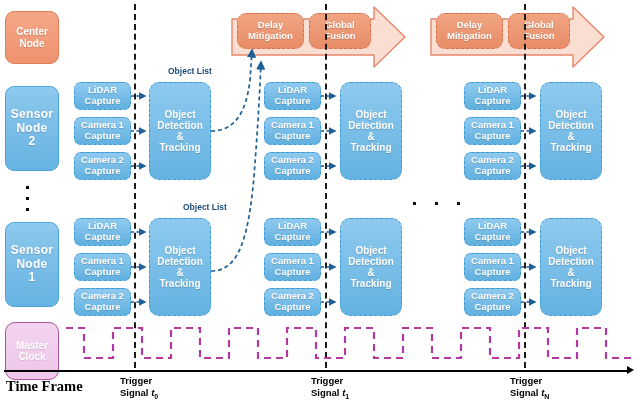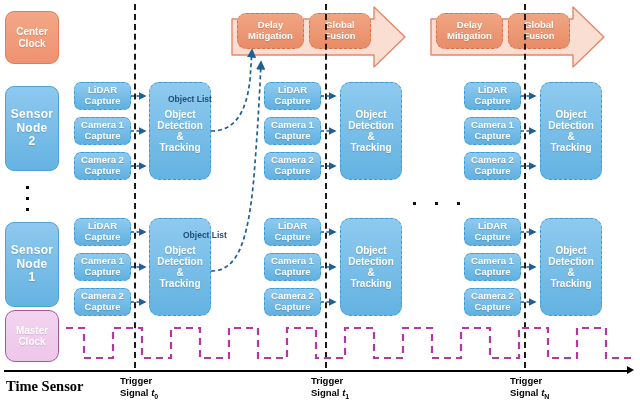--- a/index.html
+++ b/index.html
@@ -109,21 +109,20 @@
   
   .conn { position: absolute; }
 
   
   .obj-list-label {
     position: absolute;
     font-size: 8.5px;
     font-weight: bold;
     color: #1f4e79;
     white-space: nowrap;
-    margin-top: 28px;
   }
   .trigger-label {
     position: absolute;
     font-size: 9.5px;
     font-weight: bold;
     color: #000000;
     line-height: 1.22;
     white-space: nowrap;
   }
   .trigger-label i { font-style: italic; }
@@ -190,36 +189,36 @@
     <span style="white-space:pre-line">Delay
 Mitigation</span>
   </div>
   <div class="fusion-cell" style="left:508px; top:13px; width:62px; height:36px;">
     <span style="white-space:pre-line">Global
 Fusion</span>
   </div>
 
   <div class="box center-node" style="left:5px; top:11px; width:54px; height:53px;">
     <span style="white-space:pre-line">Center
-Clock</span>
+Node</span>
   </div>
 
   <div class="box node-label" style="left:5px; top:86px; width:54px; height:85px;">
     <span style="white-space:pre-line">Sensor
 Node
 2</span>
   </div>
 
   <div class="box node-label" style="left:5px; top:222px; width:54px; height:85px;">
     <span style="white-space:pre-line">Sensor
 Node
 1</span>
   </div>
 
-  <div class="box master-clock" style="left:5px; top:310px; width:54px; height:52px;">
+  <div class="box master-clock" style="left:5px; top:322px; width:54px; height:58px;">
     <span style="white-space:pre-line">Master
 Clock</span>
   </div>
 
   <div class="dots-v" style="left:26px; top:186px; width:4px; height:28px;">
     <span class="dot" style="left:0; top:0;"></span>
     <span class="dot" style="left:0; top:11px;"></span>
     <span class="dot" style="left:0; top:22px;"></span>
   </div>
 
@@ -417,21 +416,21 @@
     <svg width="568" height="42" viewBox="0 0 568 42">
       <path d="M0,6 H18 V36 H47 V6 H76 V36 H105 V6 H134 V36 H163 V6 H192 V36
                H221 V6 H250 V36 H279 V6 H308 V36 H337 V6 H366 V36 H395 V6
                H424 V36 H453 V6 H482 V36 H511 V6 H540 V36 H568" fill="none" stroke="#b3399f" stroke-width="2.2" stroke-dasharray="7,5"></path>
     </svg>
   </div>
 
   <div class="axis" style="left:4px; top:370px; width:624px;"></div>
   <div class="axis-head" style="left:627px; top:366px;"></div>
 
-  <div class="time-frame-label" style="left:6px; top:378px;">Time Sensor</div>
+  <div class="time-frame-label" style="left:6px; top:378px;">Time Frame</div>
 
   <div class="trigger-label" style="left:120px; top:375px;">
     <span>Trigger</span><br>
     <span>Signal</span>
     <i>t</i><sub>0</sub>
   </div>
 
   <div class="trigger-label" style="left:311px; top:375px;">
     <span>Trigger</span><br>
     <span>Signal</span>

